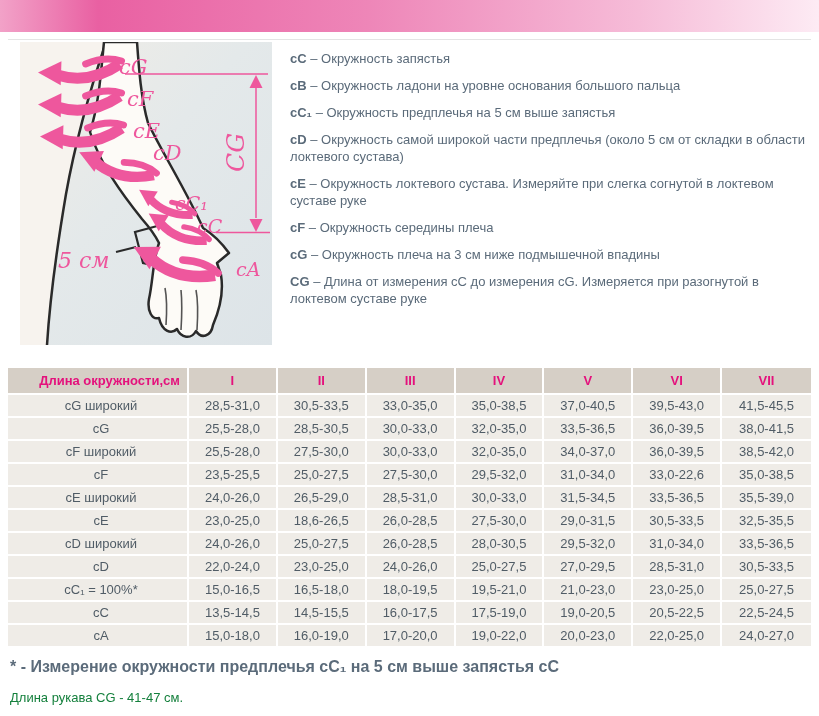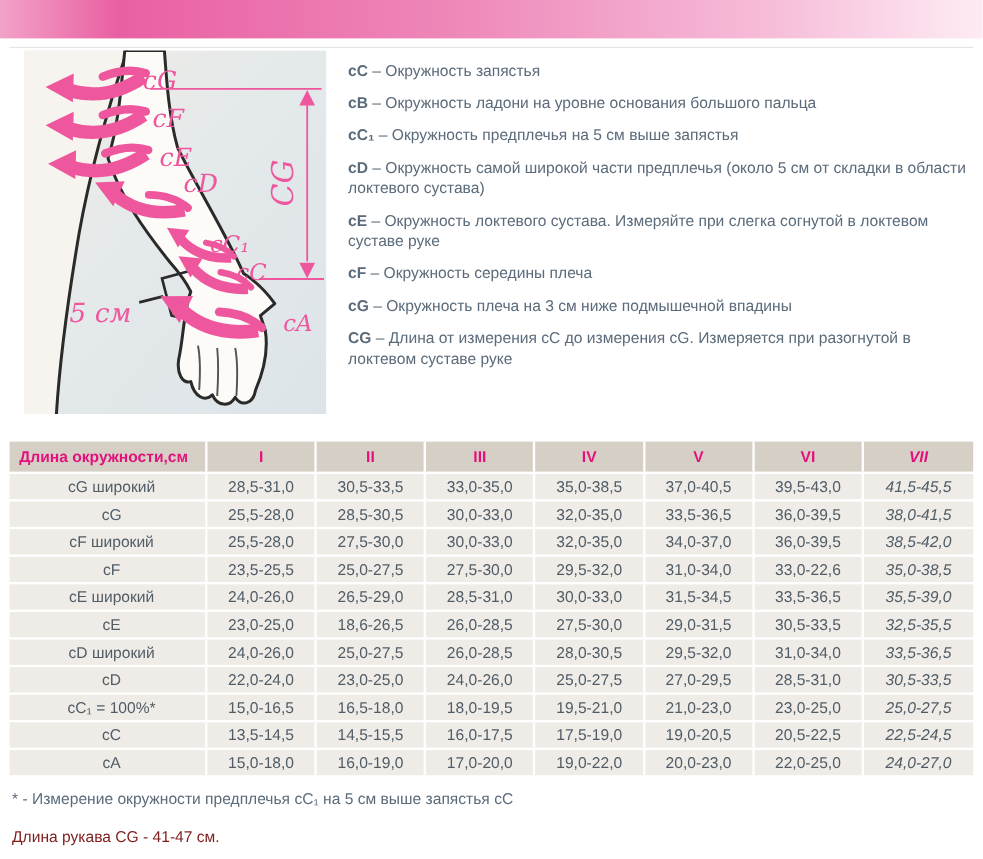--- a/index.html
+++ b/index.html
@@ -17,33 +17,33 @@
     position:absolute; top:50px; left:290px; width:522px;
     color:#5b6b7a; font-size:13px; line-height:17px;
   }
   .desc-item { margin-bottom:10px; }
   .desc-item b { font-weight:bold; }
   table.sizes {
     position:absolute; top:366px; left:8px; width:803px;
     border-collapse:separate; border-spacing:0 2px; table-layout:fixed;
   }
   .sizes th, .sizes td { border-right:2px solid #fff; padding:0; overflow:hidden; white-space:nowrap; }
-  .sizes th:last-child, .sizes td:last-child { border-right:none;font-style:italic; }
+  .sizes th:last-child, .sizes td:last-child { border-right:none; }
   .sizes thead th {
     background:#d6cfc6; color:#e4117c; height:25px;
     font-weight:bold; font-size:13px; text-align:center;
   }
-  .sizes thead th.rowhead { text-align:left; padding-left:8px; width:155px; }
+  .sizes thead th.rowhead { text-align:center; padding-left:24px; width:155px; }
   .sizes tbody td {
     background:#efece7; color:#505c66; height:21px;
     font-size:13px; text-align:center;
   }
   .sizes tbody td.rowlabel { text-align:center; padding-left:7px; }
-  .footnote1 { position:absolute; top:658px; left:10px; font-size:13px; color:#5b6b7a; }
-  .footnote2 { position:absolute; top:690px; left:10px; font-size:13px; color:#7f1d1d; }
+  .footnote1 { position:absolute; top:658px; left:10px; font-size:16px; color:#5b6b7a;font-weight:bold; }
+  .footnote2 { position:absolute; top:690px; left:10px; font-size:13px; color:#15803d; }
   .pink-label { font-family:"DejaVu Serif", serif; font-style:italic; fill:#ee579d; }
 </style>
 </head>
 <body>
 
 <div class="topbar"></div>
 <div class="top-rule"></div>
 
 <svg class="diagram" viewBox="0 0 252 303" width="252" height="303" xmlns="http://www.w3.org/2000/svg">
   <defs>

